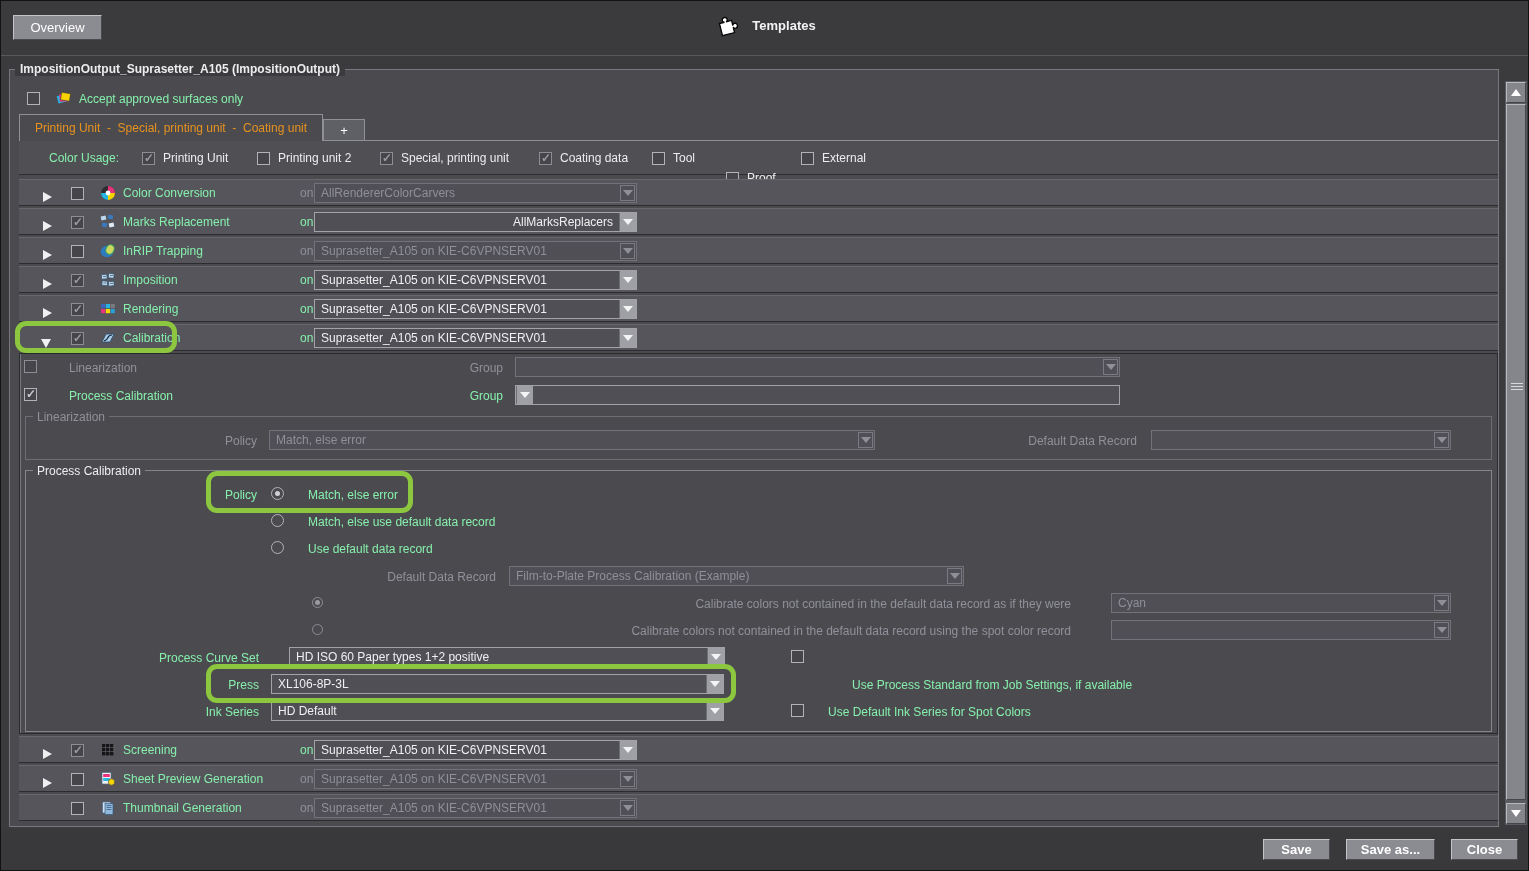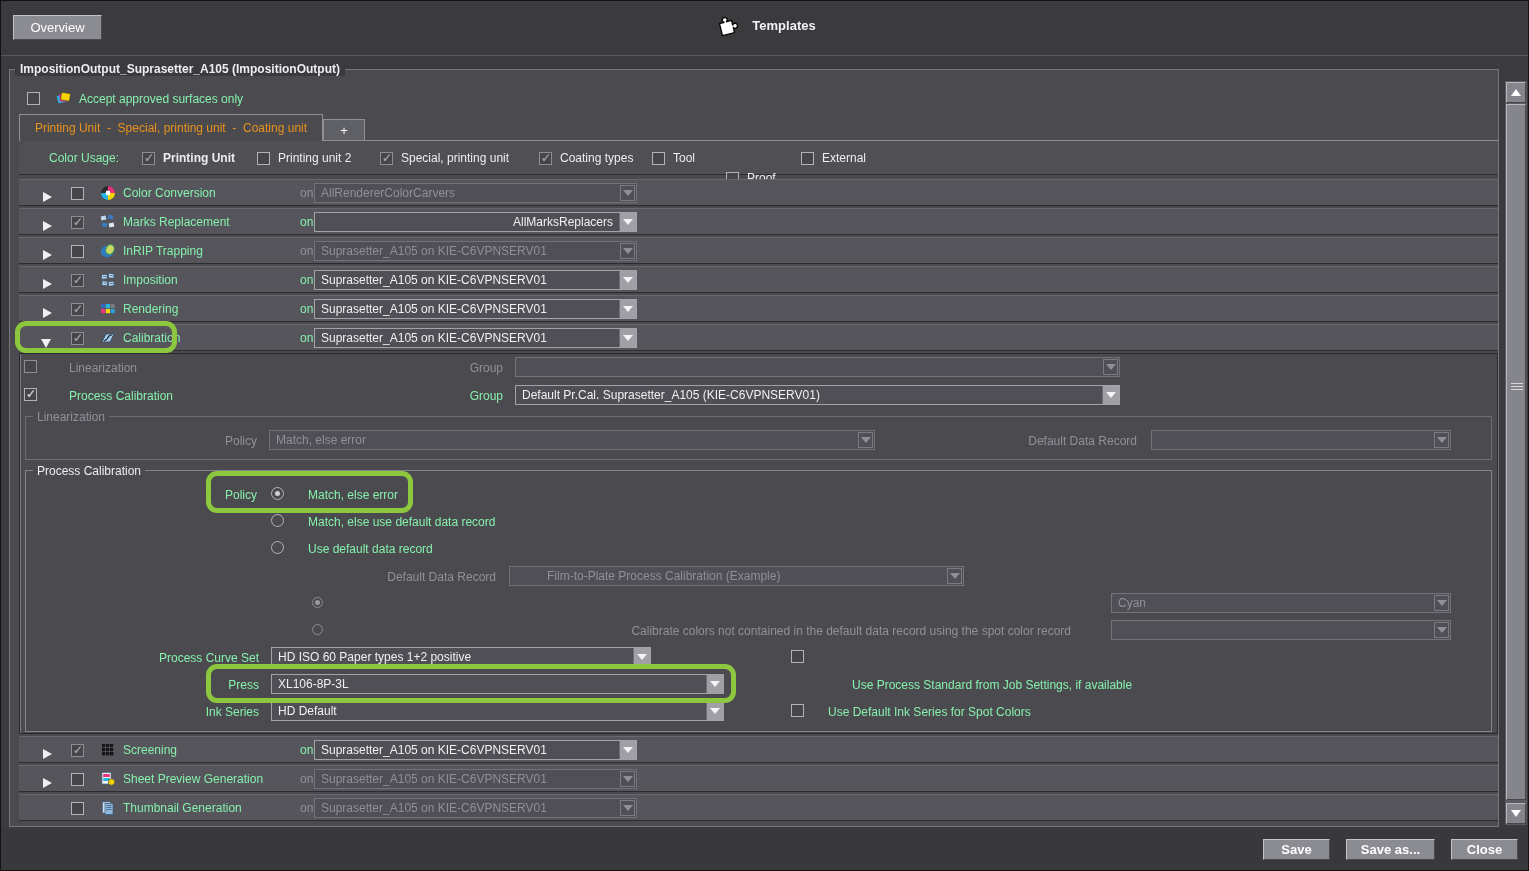--- a/index.html
+++ b/index.html
@@ -136,33 +136,33 @@
   </svg>
   <span class="lbl" style="left:78px;top:91px;">Accept approved surfaces only</span>
 
   <div class="tab-active">Printing Unit  -  Special, printing unit  -  Coating unit</div>
   <div class="tab-plus">+</div>
 
   <div id="cu-bar">
     <span class="lbl" style="left:30px;top:10px;">Color Usage:</span>
     <div class="cu-item" style="left:123px;">
         <span class="cb ck dim" style="position:relative;"></span>
-        <span style="font-size:12px;font-weight:bold;">Printing Unit</span>
+        <span style="font-size:12px;">Printing Unit</span>
       </div>
     <div class="cu-item" style="left:238px;">
         <span class="cb" style="position:relative;"></span>
         <span style="font-size:12px;">Printing unit 2</span>
       </div>
     <div class="cu-item" style="left:361px;">
         <span class="cb ck dim" style="position:relative;"></span>
         <span style="font-size:12px;">Special, printing unit</span>
       </div>
     <div class="cu-item" style="left:520px;">
         <span class="cb ck dim" style="position:relative;"></span>
-        <span style="font-size:12px;">Coating types</span>
+        <span style="font-size:12px;">Coating data</span>
       </div>
     <div class="cu-item" style="left:633px;">
         <span class="cb" style="position:relative;"></span>
         <span style="font-size:12px;">Tool</span>
       </div>
     <div class="cu-item" style="left:707px;margin-top:20px;">
         <span class="cb" style="position:relative;"></span>
         <span style="font-size:12px;">Proof</span>
       </div>
     <div class="cu-item" style="left:782px;">
@@ -284,21 +284,20 @@
   <span class="lbl dis r" style="left:442px;top:360px;width:60px;">Group</span>
   <div class="dd off" style="left:514px;top:356px;width:605px;">
     <span class="txt"></span>
       <span class="btn"></span>
   </div>
 
   <span class="cb ck" style="left:23px;top:387px;"></span>
   <span class="lbl" style="left:68px;top:388px;">Process Calibration</span>
   <span class="lbl r" style="left:442px;top:388px;width:60px;">Group</span>
   <div class="dd" style="left:514px;top:384px;width:605px;">
-    <span class="txt">Default Pr.Cal. Suprasetter_A105 (KIE-C6VPNSERV01)</span>
       <span class="btn"></span>
   </div>
 
   <div class="grp off" style="left:24px;top:415px;width:1467px;height:44px;"></div>
   <span class="grp-legend dis" style="left:32px;top:409px;">Linearization</span>
   <span class="lbl dis r" style="left:186px;top:433px;width:70px;">Policy</span>
   <div class="dd off" style="left:268px;top:429px;width:606px;">
     <span class="txt">Match, else error</span>
       <span class="btn"></span>
   </div>
@@ -316,40 +315,41 @@
   <span class="lbl" style="left:307px;top:487px;">Match, else error</span>
   <div class="greenbox" style="left:205px;top:470px;width:207px;height:42px;"></div>
 
   <span class="radio" style="left:270px;top:513px;"></span>
   <span class="lbl" style="left:307px;top:514px;">Match, else use default data record</span>
 
   <span class="radio" style="left:270px;top:540px;"></span>
   <span class="lbl" style="left:307px;top:541px;">Use default data record</span>
 
   <span class="lbl dis r" style="left:360px;top:569px;width:135px;">Default Data Record</span>
-  <div class="dd off" style="left:508px;top:565px;width:455px;padding-left:31px;">
+  <div class="dd off" style="left:508px;top:565px;width:455px;">
     <span class="txt">Film-to-Plate Process Calibration (Example)</span>
       <span class="btn"></span>
   </div>
 
   <span class="radio dim sel" style="left:311px;top:596px;"></span>
+  <span class="lbl dis r" style="left:400px;top:596px;width:670px;">Calibrate colors not contained in the default data record as if they were</span>
   <div class="dd off" style="left:1110px;top:592px;width:340px;">
     <span class="txt">Cyan</span>
       <span class="btn"></span>
   </div>
 
   <span class="radio dim" style="left:311px;top:623px;"></span>
   <span class="lbl dis r" style="left:400px;top:623px;width:670px;">Calibrate colors not contained in the default data record using the spot color record</span>
   <div class="dd off" style="left:1110px;top:619px;width:340px;">
     <span class="txt"></span>
       <span class="btn"></span>
   </div>
 
   <span class="lbl r" style="left:128px;top:650px;width:130px;">Process Curve Set</span>
-  <div class="dd" style="left:270px;top:646px;width:380px;">
+  <div class="dd" style="left:288px;top:646px;width:436px;">
     <span class="txt">HD ISO 60 Paper types 1+2 positive</span>
       <span class="btn"></span>
   </div>
   <span class="cb" style="left:790px;top:649px;"></span>
   <span class="lbl" style="left:827px;top:677px;margin-left:24px;">Use Process Standard from Job Settings, if available</span>
 
   <span class="lbl r" style="left:128px;top:677px;width:130px;">Press</span>
   <div class="dd" style="left:270px;top:673px;width:453px;">
     <span class="txt">XL106-8P-3L</span>
       <span class="btn"></span>

